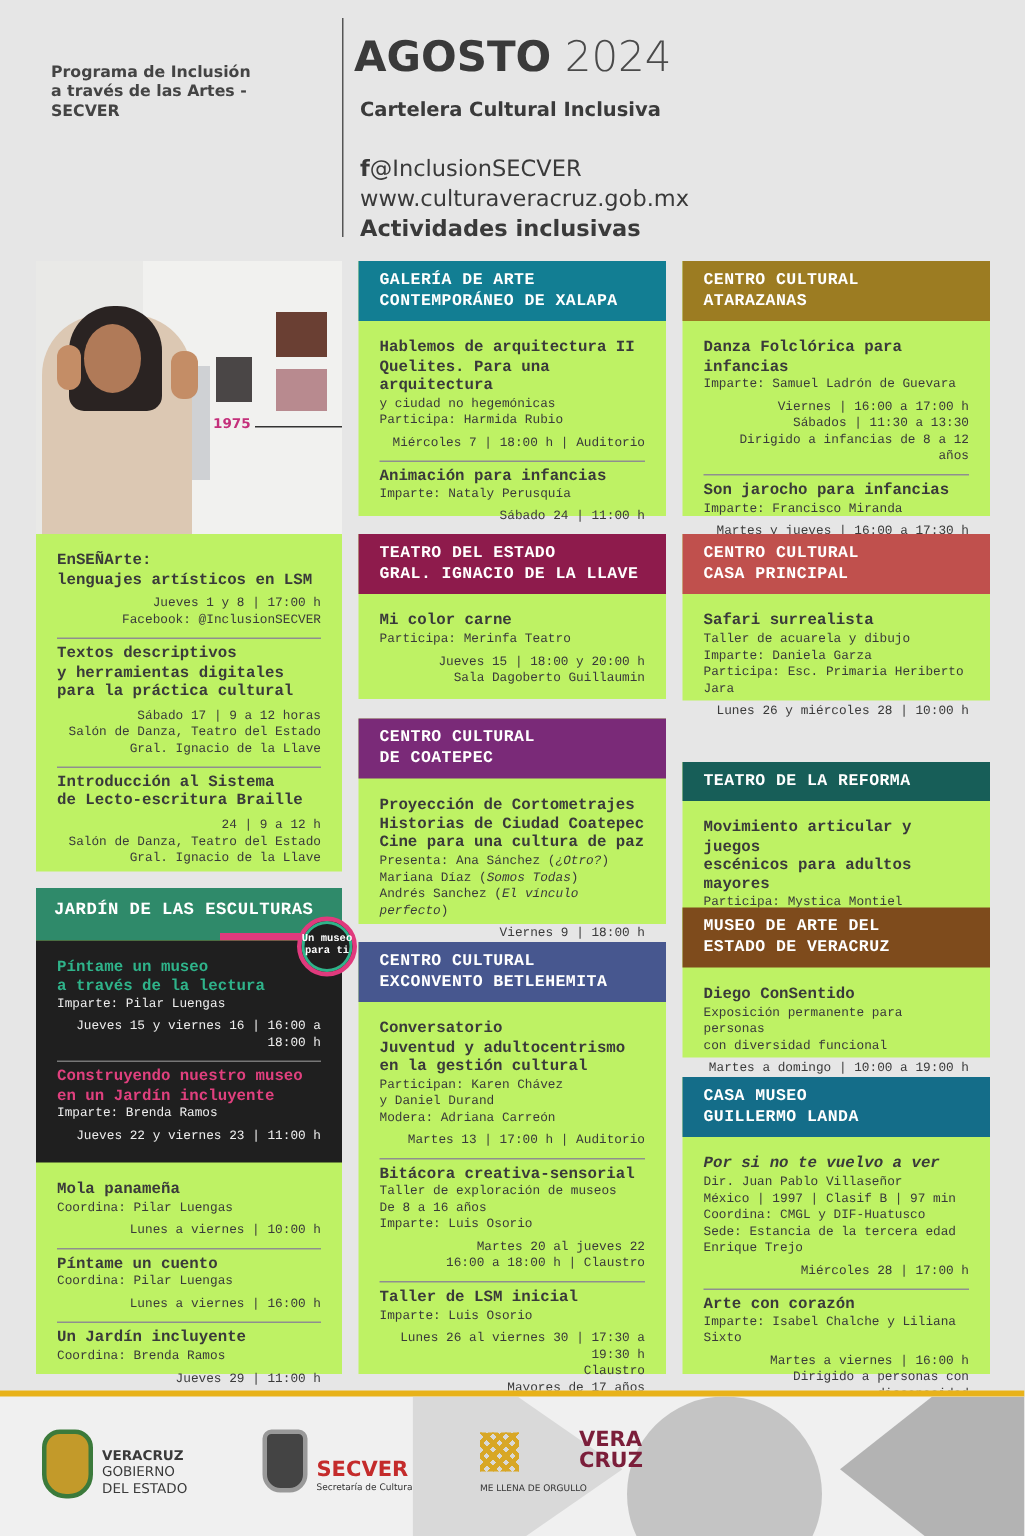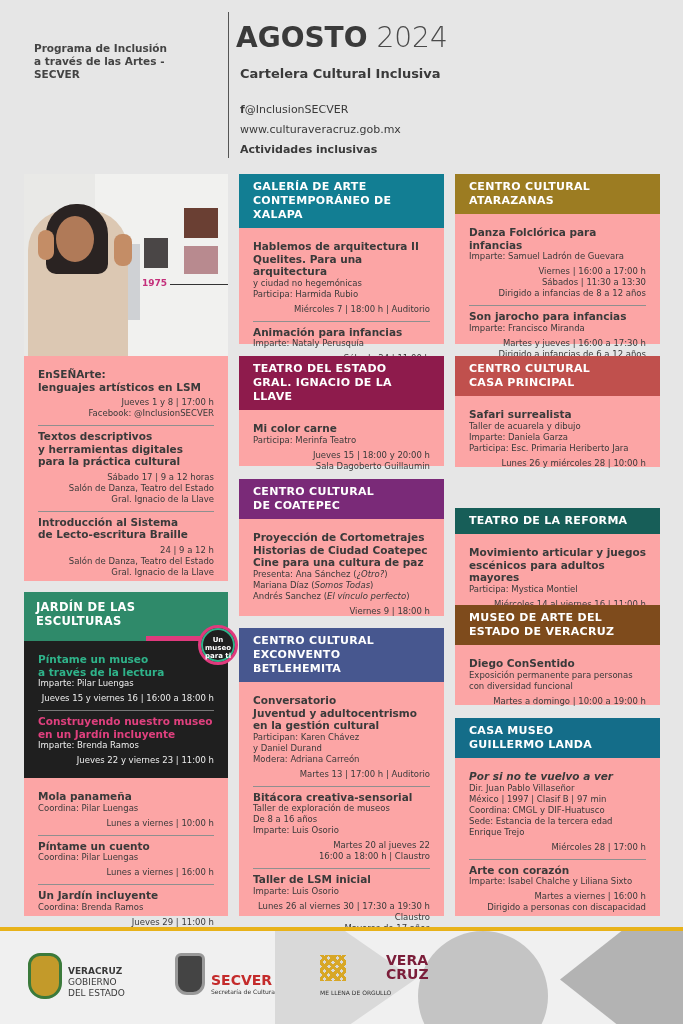--- a/index.html
+++ b/index.html
@@ -20,28 +20,28 @@
   .logo-tri-top { position: absolute; left: 145px; top: 24px; width: 0; height: 0; border-left: 9px solid transparent; border-right: 9px solid transparent; border-top: 16px solid #8cc63f; }
   .logo-dot { position: absolute; left: 147px; top: 41px; width: 14px; height: 14px; border-radius: 50%; background: #b5338a; }
   .logo-tri-bot { position: absolute; left: 145px; top: 57px; width: 0; height: 0; border-left: 9px solid transparent; border-right: 9px solid transparent; border-bottom: 16px solid #e8871e; }
   .logo-sub { font-size: 10.5px; line-height: 13px; color: #444; margin-top: 4px; font-weight: 600; }
   .logo-sub b { font-weight: bold; }
   .header-divider { position: absolute; left: 228px; top: 12px; width: 1px; height: 146px; background: #555; }
   .title { position: absolute; left: 236px; top: 12px; font-size: 28px; line-height: 52px; color: #3a3a3a; white-space: nowrap; }
   .title .month { font-weight: bold; letter-spacing: 0px; }
   .title .year { font-weight: 300; color: #4a4a4a; font-family: "DejaVu Sans", sans-serif; }
   .subtitle { position: absolute; left: 240px; top: 66px; font-size: 13px; font-weight: bold; color: #3a3a3a; }
-  .info-line { position: absolute; left: 240px; font-size: 11px; color: #3a3a3a; }
+  .info-line { position: absolute; left: 240px; font-size: 15px; color: #3a3a3a; }
   .info-line.fb { top: 103px; }
   .info-line.web { top: 123px; }
   .info-line.act { top: 143px; font-weight: bold; }
   .fb-icon { font-weight: bold; }
 
   
-  .card { position: absolute; background: #fca5a5; }
+  .card { position: absolute; background: #bef264; font-family: Liberation Mono, monospace; }
   .card-head {
     color: #fff; font-weight: bold; font-size: 11px; line-height: 14px; padding: 6px 14px 6px 14px;
     letter-spacing: 0.3px;
   }
   .card-body { padding: 8px 14px 6px 14px; }
   .ev { padding: 4px 0 6px 0; border-bottom: 1px solid #8f8f8f; }
   .ev:last-child { border-bottom: none; }
   .ev-title { font-weight: bold; font-size: 10.5px; line-height: 12.5px; color: #3a3a3a; }
   .ev-line { font-size: 8.5px; line-height: 11px; color: #3a3a3a; }
   .ev-right { font-size: 8.5px; line-height: 11px; text-align: right; color: #3a3a3a; }

